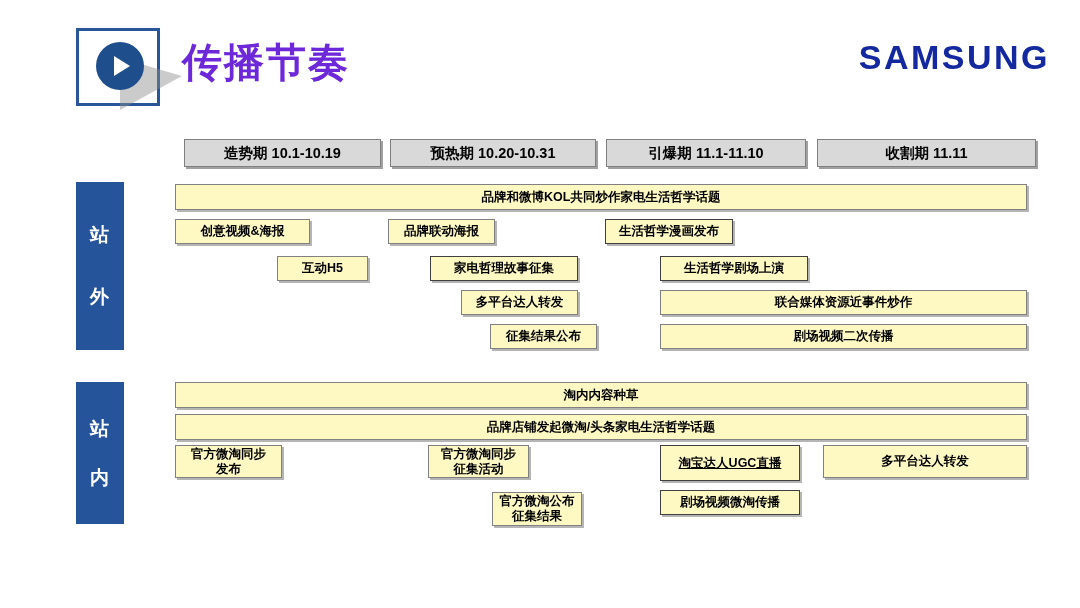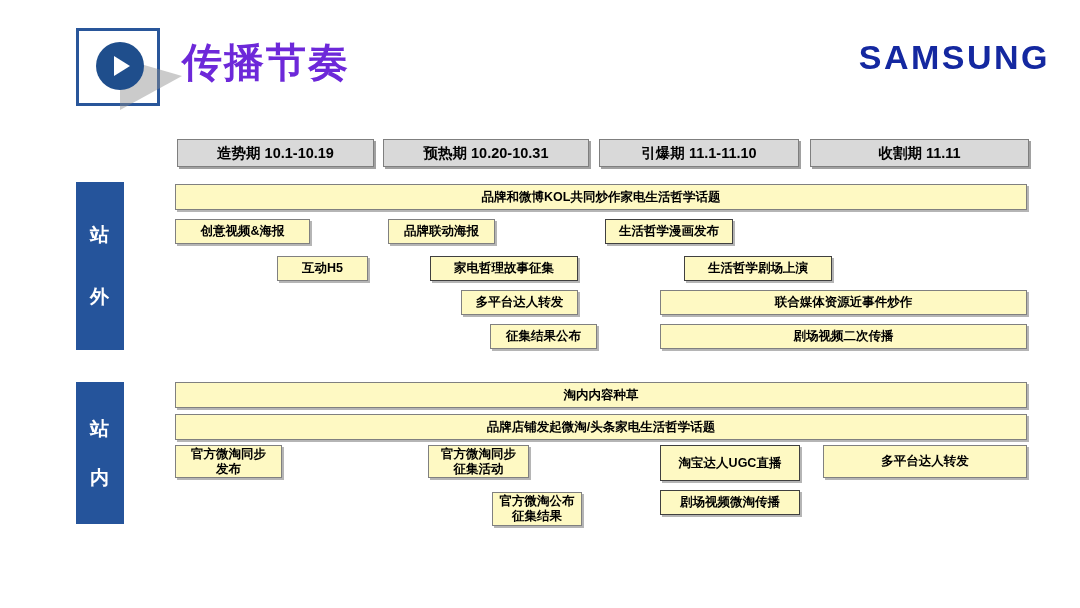--- a/index.html
+++ b/index.html
@@ -89,21 +89,21 @@
     font-weight: bold;
     color: #1428a0;
     letter-spacing: 2.5px;
     font-family: "Liberation Sans", "DejaVu Sans", sans-serif;
     white-space: nowrap;
   }
 
   
   .phase-row {
     position: absolute;
-    left: 177px;
+    left: 184px;
     top: 139px;
     width: 743px;
     height: 28px;
   }
   .phase-box {
     position: absolute;
     top: 0;
     height: 28px;
     box-sizing: border-box;
     background: #d9d9d9;
@@ -189,40 +189,40 @@
   </div>
 
   <div class="cbox wide" style="left:175px; top:184px; width:852px; height:26px;">品牌和微博KOL共同炒作家电生活哲学话题</div>
 
   <div class="cbox" style="left:175px; top:219px; width:135px; height:25px;">创意视频&amp;海报</div>
   <div class="cbox" style="left:388px; top:219px; width:107px; height:25px;">品牌联动海报</div>
   <div class="cbox strong" style="left:605px; top:219px; width:128px; height:25px;">生活哲学漫画发布</div>
 
   <div class="cbox" style="left:277px; top:256px; width:91px; height:25px;">互动H5</div>
   <div class="cbox strong" style="left:430px; top:256px; width:148px; height:25px;">家电哲理故事征集</div>
-  <div class="cbox strong" style="left:660px; top:256px; width:148px; height:25px;margin-left:24px;">生活哲学剧场上演</div>
+  <div class="cbox strong" style="left:660px; top:256px; width:148px; height:25px;">生活哲学剧场上演</div>
 
   <div class="cbox" style="left:461px; top:290px; width:117px; height:25px;">多平台达人转发</div>
   <div class="cbox" style="left:660px; top:290px; width:367px; height:25px;">联合媒体资源近事件炒作</div>
 
   <div class="cbox" style="left:490px; top:324px; width:107px; height:25px;">征集结果公布</div>
   <div class="cbox" style="left:660px; top:324px; width:367px; height:25px;">剧场视频二次传播</div>
 
   <div class="side-tab" style="left:76px; top:382px; height:142px;">
     <span>站</span>
     <span>内</span>
   </div>
 
   <div class="cbox wide" style="left:175px; top:382px; width:852px; height:26px;">淘内内容种草</div>
   <div class="cbox wide" style="left:175px; top:414px; width:852px; height:26px;">品牌店铺发起微淘/头条家电生活哲学话题</div>
 
   <div class="cbox" style="left:175px; top:445px; width:107px; height:33px;">官方微淘同步
 发布</div>
   <div class="cbox" style="left:428px; top:445px; width:101px; height:33px;">官方微淘同步
 征集活动</div>
-  <div class="cbox strong" style="left:660px; top:445px; width:140px; height:36px;">淘宝达人UGC直播</div>
+  <div class="cbox strong" style="left:660px; top:445px; width:140px; height:36px;text-decoration:underline;">淘宝达人UGC直播</div>
   <div class="cbox" style="left:823px; top:445px; width:204px; height:33px;">多平台达人转发</div>
 
   <div class="cbox" style="left:492px; top:492px; width:90px; height:34px;">官方微淘公布
 征集结果</div>
   <div class="cbox strong" style="left:660px; top:490px; width:140px; height:25px;">剧场视频微淘传播</div>
 
 </div>
 
 </body></html>

